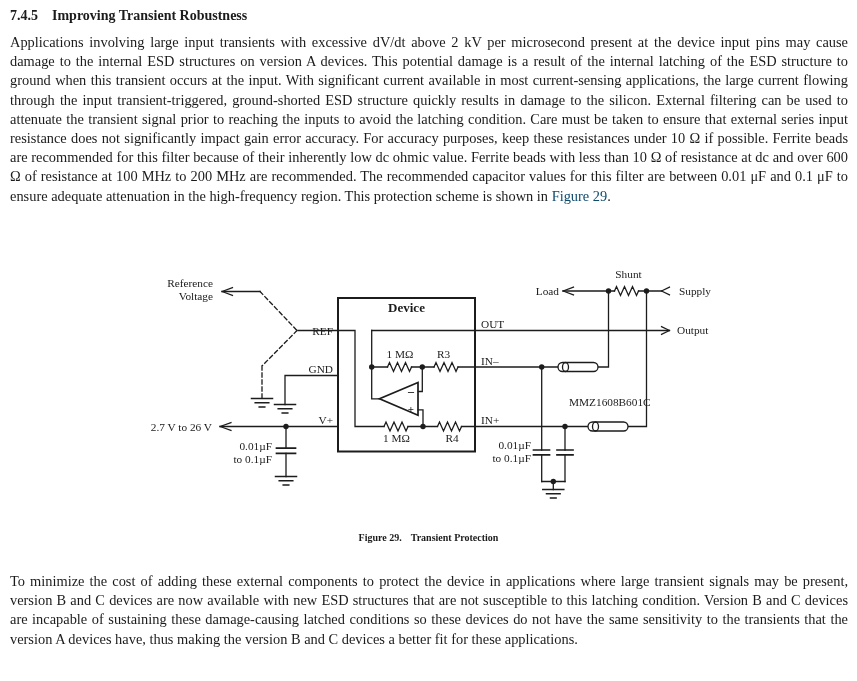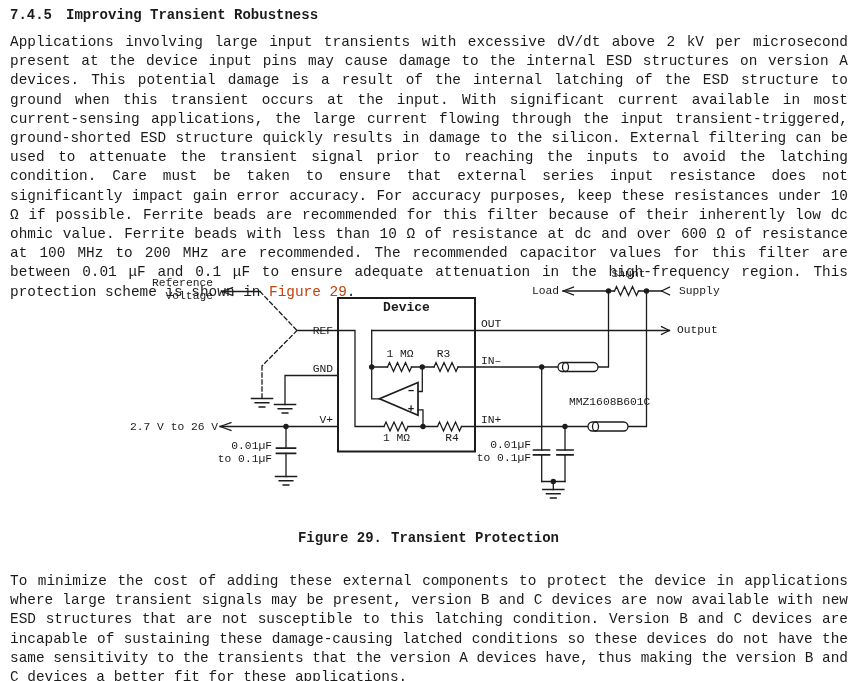--- a/index.html
+++ b/index.html
@@ -1,33 +1,33 @@
 <!DOCTYPE html>
 <html><head>
 <meta charset="utf-8">
 <style>
   html,body{margin:0;padding:0;background:#fff;}
   .page{position:relative;width:857px;height:681px;background:#fff;overflow:hidden;
-        font-family:Liberation Mono, monospace;color:#1b1b1b;}
+        font-family:Liberation Serif, serif;color:#1b1b1b;}
   .heading{position:absolute;left:10px;top:7px;font-size:14px;font-weight:bold;line-height:17px;white-space:nowrap;}
   .heading .sec-title{margin-left:14px;}
   .para{position:absolute;left:10px;width:838px;font-size:14.4px;line-height:19.2px;
         text-align:justify;}
   #para1{top:33px;}
   #para2{top:572px;}
-  a.doclink{color:#c2410c;text-decoration:none;cursor:pointer;}
+  a.doclink{color:#0c4a6e;text-decoration:none;cursor:pointer;}
   svg.schem{position:absolute;left:0;top:0;width:857px;height:681px;}
   .slabel{position:absolute;font-size:11.3px;line-height:12px;white-space:nowrap;}
   .r{text-align:right;}
   .c{text-align:center;}
   .two{line-height:12.5px;}
   .bold{font-weight:bold;}
   .opamp-sign{position:absolute;width:12px;text-align:center;font-weight:bold;font-size:12px;line-height:12px;}
   #figcaption{position:absolute;left:0;top:529px;width:857px;text-align:center;
-              font-size:14px;font-weight:bold;line-height:18px;}
+              font-size:10px;font-weight:bold;line-height:18px;}
   #figcaption .gap{display:inline-block;width:9px;}
   #copyright{position:absolute;left:392px;top:506px;width:320px;text-align:right;font-size:11.3px;line-height:13px;}
 </style>
 </head>
 <body>
 
 <div class="page">
 
   <div class="heading">
     <span>7.4.5</span><span class="sec-title">Improving Transient Robustness</span>

